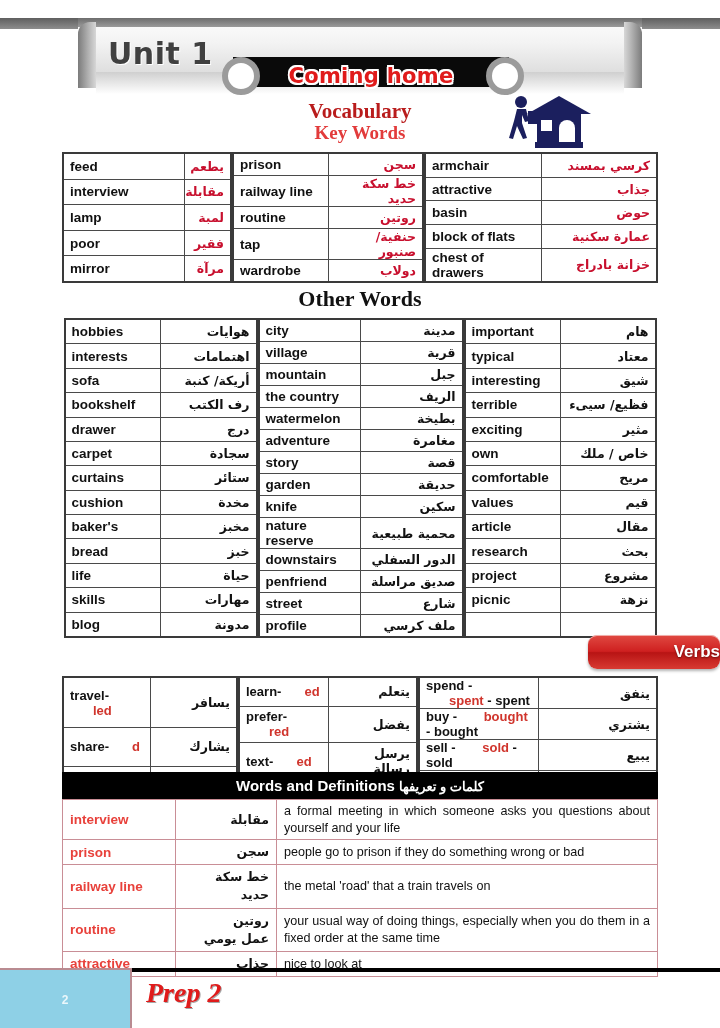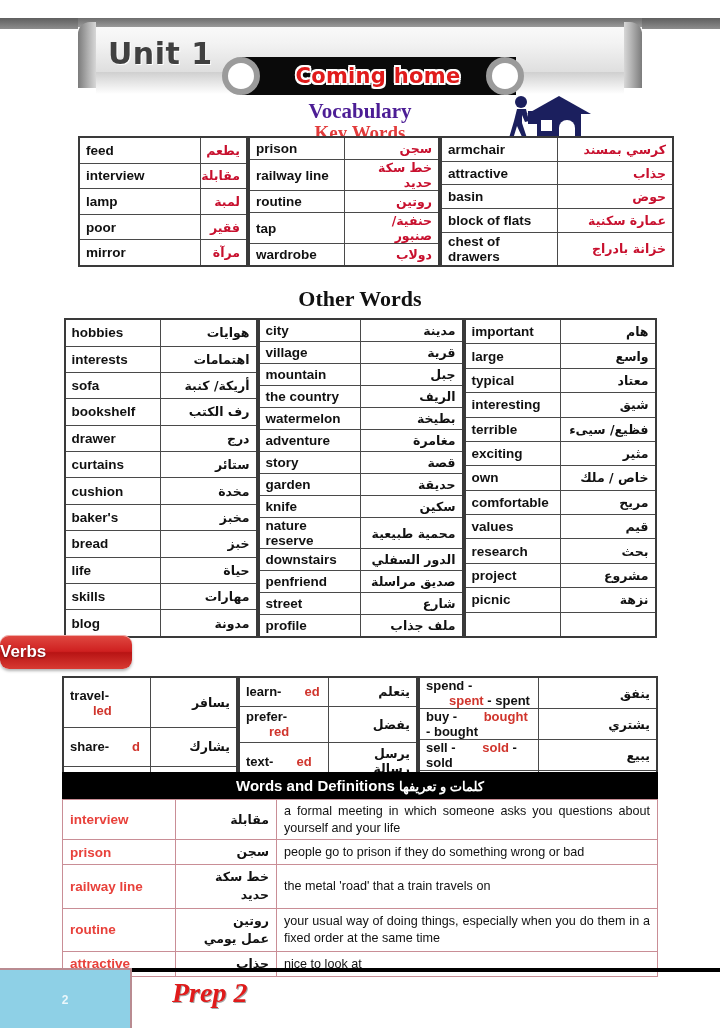--- a/index.html
+++ b/index.html
@@ -46,21 +46,21 @@
     background:linear-gradient(180deg,#cfcfcf 0%,#ffffff 100%);
   }
   .unit-title{
     position:absolute;left:108px;top:36px;
     font-family:"DejaVu Sans", sans-serif;
     font-weight:bold;font-size:30px;color:#404040;
     letter-spacing:.5px;
     text-shadow:1px 1px 0 #fff;
   }
   .title-bar{
-    position:absolute;left:240px;top:57px;width:276px;height:38px;
+    position:absolute;left:233px;top:57px;width:276px;height:30px;
     background:#0a0a0a;
   }
   .title-bar-text{
     position:absolute;left:0;top:0;width:276px;height:38px;
     display:flex;align-items:center;justify-content:center;
     font-family:"DejaVu Sans", sans-serif;
     font-weight:bold;font-size:21px;color:#e01b1b;
     letter-spacing:.3px;
     text-shadow:
       -1.6px -1.6px 0 #fff, 1.6px -1.6px 0 #fff,
@@ -71,21 +71,21 @@
   .ring{
     position:absolute;top:57px;width:38px;height:38px;border-radius:50%;
     background:#ffffff;border:6px solid #9b9b9b;box-sizing:border-box;
   }
   .ring.left{left:222px;}
   .ring.right{left:486px;}
 
   
   .vocab-title{
     position:absolute;left:0;top:99px;width:720px;text-align:center;
-    font-family:"Liberation Serif", serif;font-weight:bold;font-size:21px;color:#4c1d95;
+    font-family:"Liberation Serif", serif;font-weight:bold;font-size:21px;color:#b91c1c;
   }
   .keywords-title{
     position:absolute;left:0;top:122px;width:720px;text-align:center;
     font-family:"Liberation Serif", serif;font-weight:bold;font-size:19px;color:#e23b3b;
   }
   .house-icon{position:absolute;left:505px;top:92px;}
   .otherwords-title{
     text-align:center;
     font-family:"Liberation Serif", serif;font-weight:bold;font-size:22px;color:#111;
     margin:8px 0 6px 0;
@@ -103,36 +103,36 @@
   }
   .vtable td.ar{
     text-align:right;direction:rtl;font-weight:bold;font-size:12.5px;
     font-family:"DejaVu Sans", sans-serif;
   }
   .key .ar{color:#c8102e;}
   .other .ar{color:#111;}
   .vtable td.empty{border-left:1px solid #4a4a4a;border-right:1px solid #4a4a4a;}
 
   .keywords-tables{
-    position:absolute;left:62px;top:136px;display:flex;margin-left:16px;
+    position:absolute;left:62px;top:152px;display:flex;
   }
   .keywords-tables .vtable{border:2px solid #3a3a3a;}
   .kcol1{width:170px;} .kcol1 .en{width:108px;}
   .kcol2{width:192px;}
   .kcol3{width:234px;}
 
   .other-section{position:absolute;left:0;top:278px;width:720px;}
   .other-tables{display:flex;justify-content:center;}
   .other-tables .vtable{border:2px solid #3a3a3a;}
   .ocol1{width:194px;}
   .ocol2{width:206px;}
   .ocol3{width:193px;}
 
   
-  .verbs-btn-wrap{position:absolute;left:0;top:635px;width:720px;text-align:left;}
+  .verbs-btn-wrap{position:absolute;left:0;top:635px;width:720px;text-align:right;}
   .verbs-btn{
     display:inline-block;width:132px;height:34px;line-height:34px;
     border-radius:9px;
     background:linear-gradient(180deg,#e04a42 0%,#cf2020 48%,#b81414 52%,#d83a32 100%);
     box-shadow:inset 0 1px 0 rgba(255,255,255,.55), 0 2px 3px rgba(0,0,0,.3);
     color:#ffffff;font-weight:bold;font-size:17px;
     font-family:"Liberation Sans", sans-serif;
     text-shadow:0 1px 2px rgba(0,0,0,.45);
   }
   .verbs-tables{position:absolute;left:62px;top:676px;display:flex;}
@@ -179,21 +179,20 @@
   }
   .page-num{color:#eaf7fb;font-size:12px;font-weight:bold;}
   .footer-rule{
     position:absolute;left:132px;top:5px;width:588px;height:4px;background:#000;
   }
   .prep{
     position:absolute;left:146px;top:14px;
     font-family:"Liberation Serif", serif;font-style:italic;font-weight:bold;
     font-size:28px;color:#e01b1b;
     text-shadow:1px 1px 0 rgba(0,0,0,.35);
-    margin-left:26px;
   }
 </style>
 </head>
 <body>
 
 <div class="header">
   <div class="ribbon-left-arm"></div>
   <div class="ribbon-right-arm"></div>
   <div class="ribbon-band"></div>
   <div class="ribbon-top"></div>
@@ -326,20 +325,24 @@
           </tr>
           <tr>
             <td class="en">bookshelf</td>
             <td class="ar">رف الكتب</td>
           </tr>
           <tr>
             <td class="en">drawer</td>
             <td class="ar">درج</td>
           </tr>
           <tr>
+            <td class="en">carpet</td>
+            <td class="ar">سجادة</td>
+          </tr>
+          <tr>
             <td class="en">curtains</td>
             <td class="ar">ستائر</td>
           </tr>
           <tr>
             <td class="en">cushion</td>
             <td class="ar">مخدة</td>
           </tr>
           <tr>
             <td class="en">baker's</td>
             <td class="ar">مخبز</td>
@@ -411,35 +414,31 @@
           <tr>
             <td class="en">penfriend</td>
             <td class="ar">صديق مراسلة</td>
           </tr>
           <tr>
             <td class="en">street</td>
             <td class="ar">شارع</td>
           </tr>
           <tr>
             <td class="en">profile</td>
-            <td class="ar">ملف جذاب</td>
+            <td class="ar">ملف كرسي</td>
           </tr>
         </tbody>
       </table>
     <table class="vtable other ocol3">
         <tbody id="ow3">
           <tr>
             <td class="en">important</td>
             <td class="ar">هام</td>
           </tr>
           <tr>
-            <td class="en">large</td>
-            <td class="ar">واسع</td>
-          </tr>
-          <tr>
             <td class="en">typical</td>
             <td class="ar">معتاد</td>
           </tr>
           <tr>
             <td class="en">interesting</td>
             <td class="ar">شيق</td>
           </tr>
           <tr>
             <td class="en">terrible</td>
             <td class="ar">فظيع/ سيىء</td>
@@ -452,20 +451,24 @@
             <td class="en">own</td>
             <td class="ar">خاص / ملك</td>
           </tr>
           <tr>
             <td class="en">comfortable</td>
             <td class="ar">مريح</td>
           </tr>
           <tr>
             <td class="en">values</td>
             <td class="ar">قيم</td>
+          </tr>
+          <tr>
+            <td class="en">article</td>
+            <td class="ar">مقال</td>
           </tr>
           <tr>
             <td class="en">research</td>
             <td class="ar">بحث</td>
           </tr>
           <tr>
             <td class="en">project</td>
             <td class="ar">مشروع</td>
           </tr>
           <tr>

